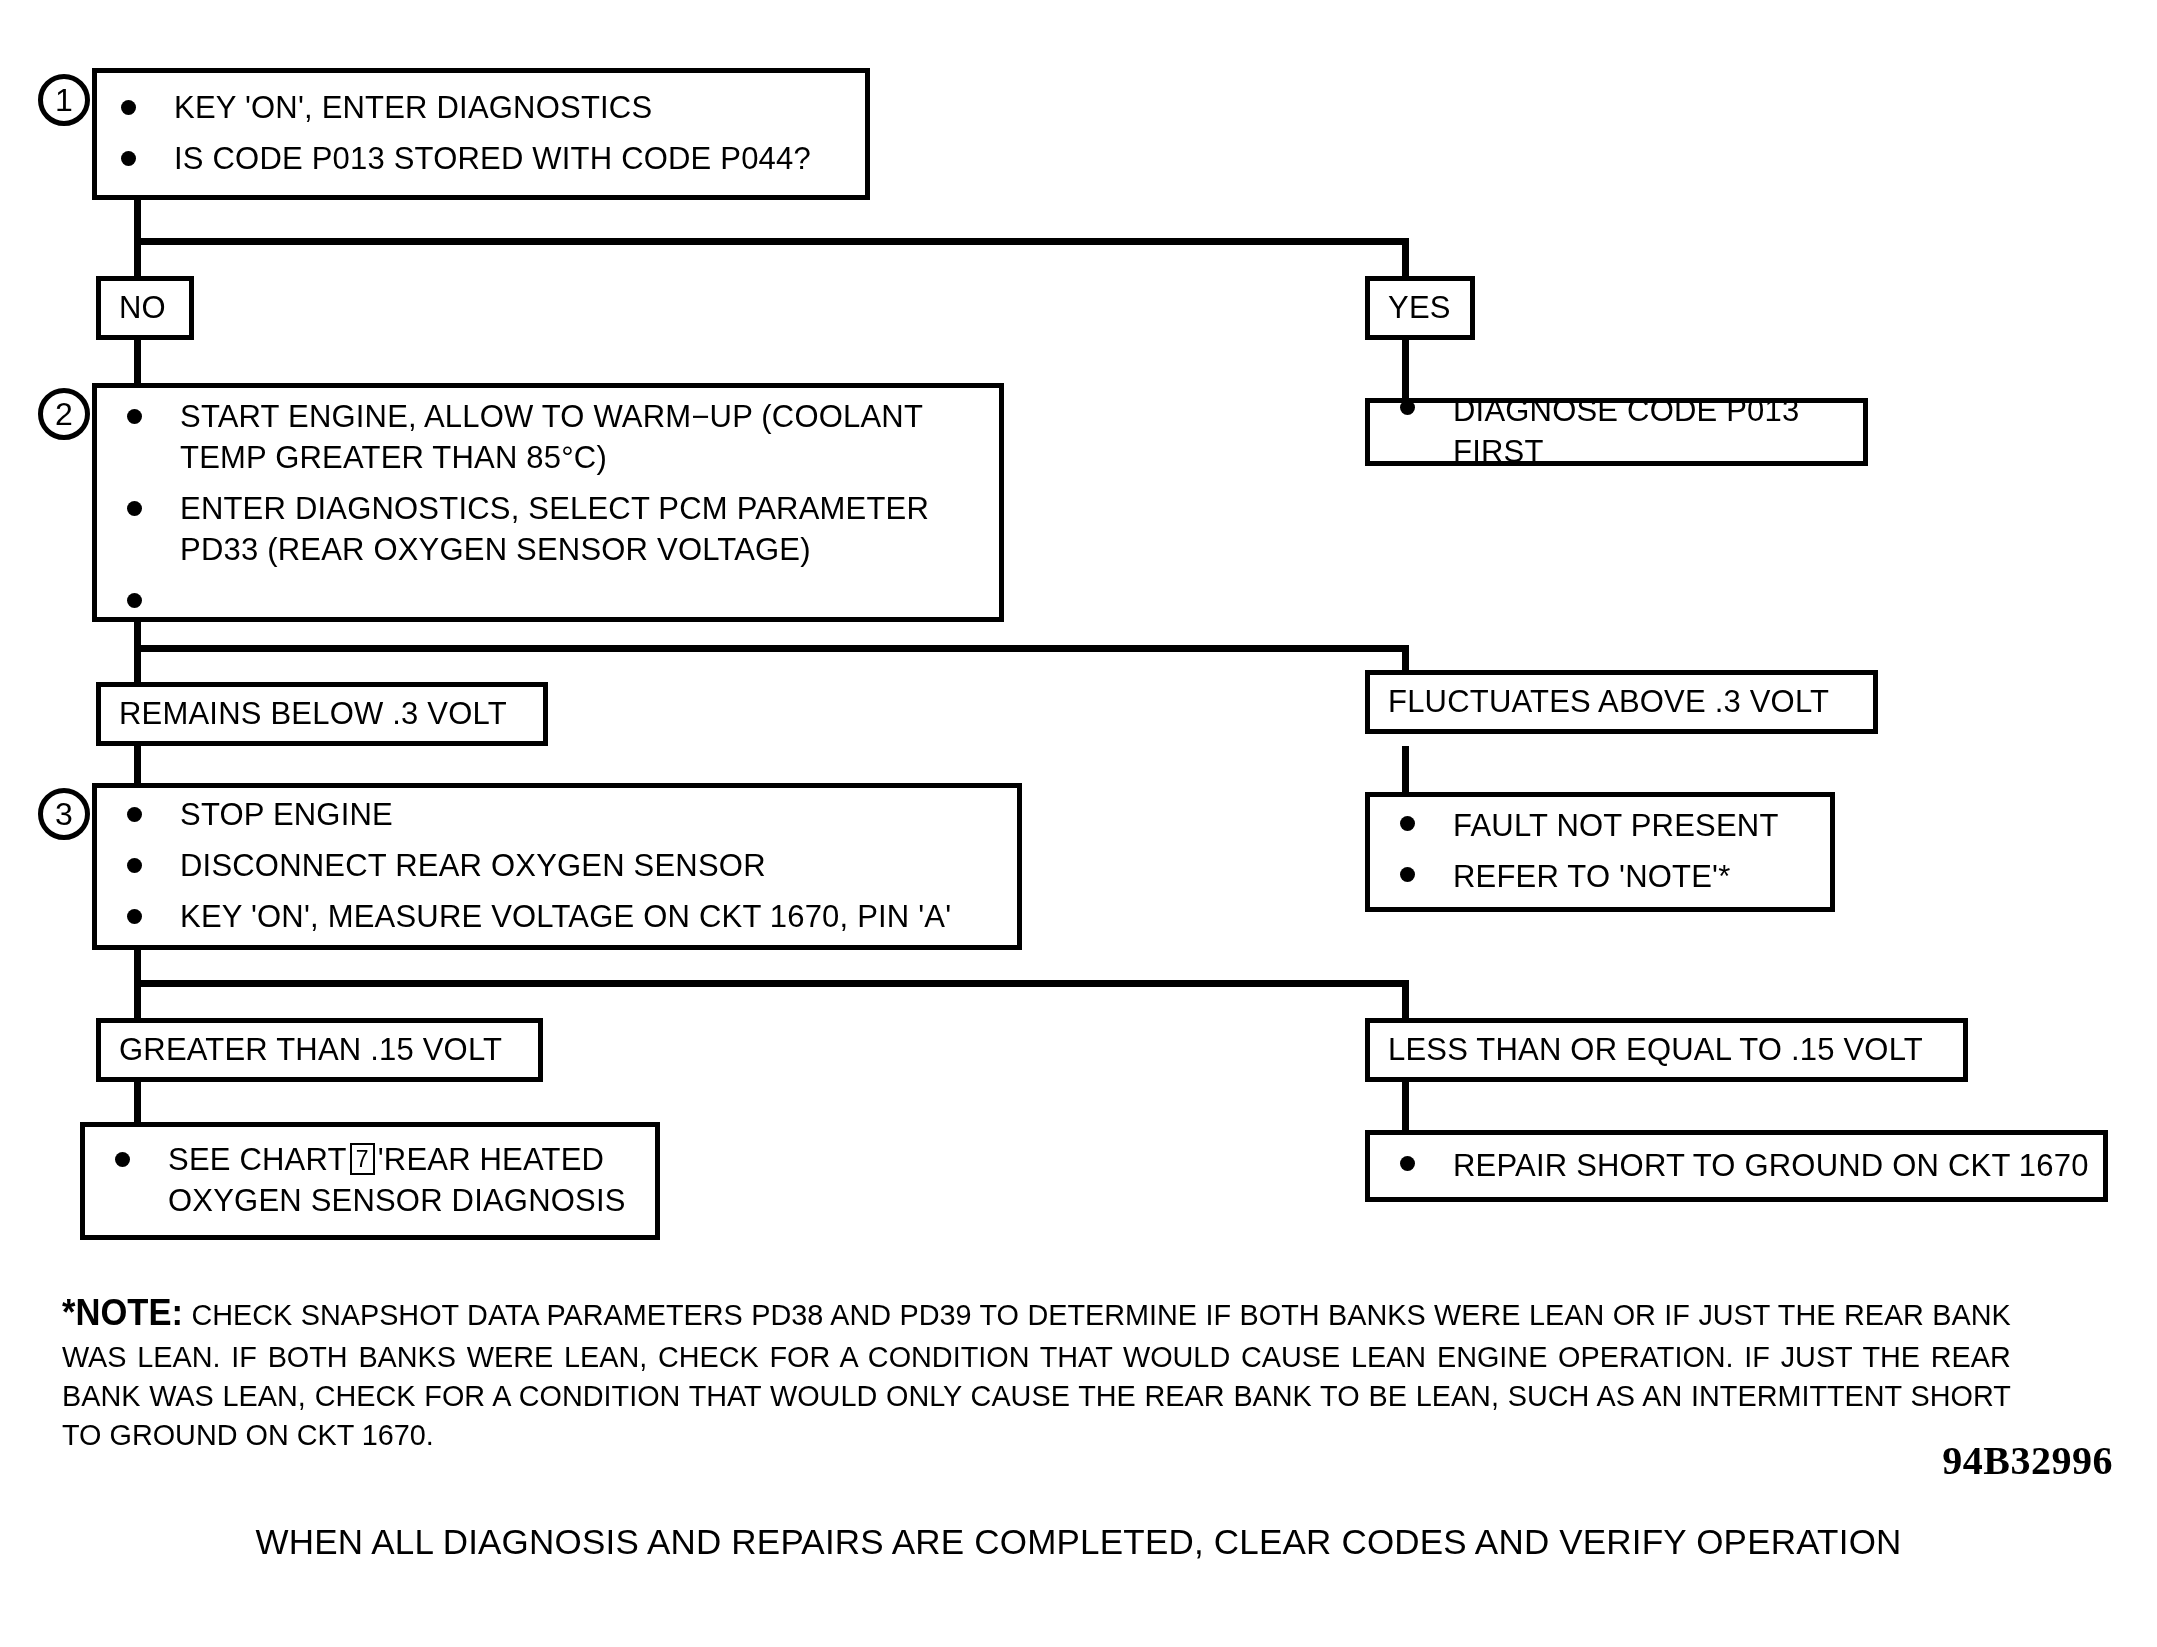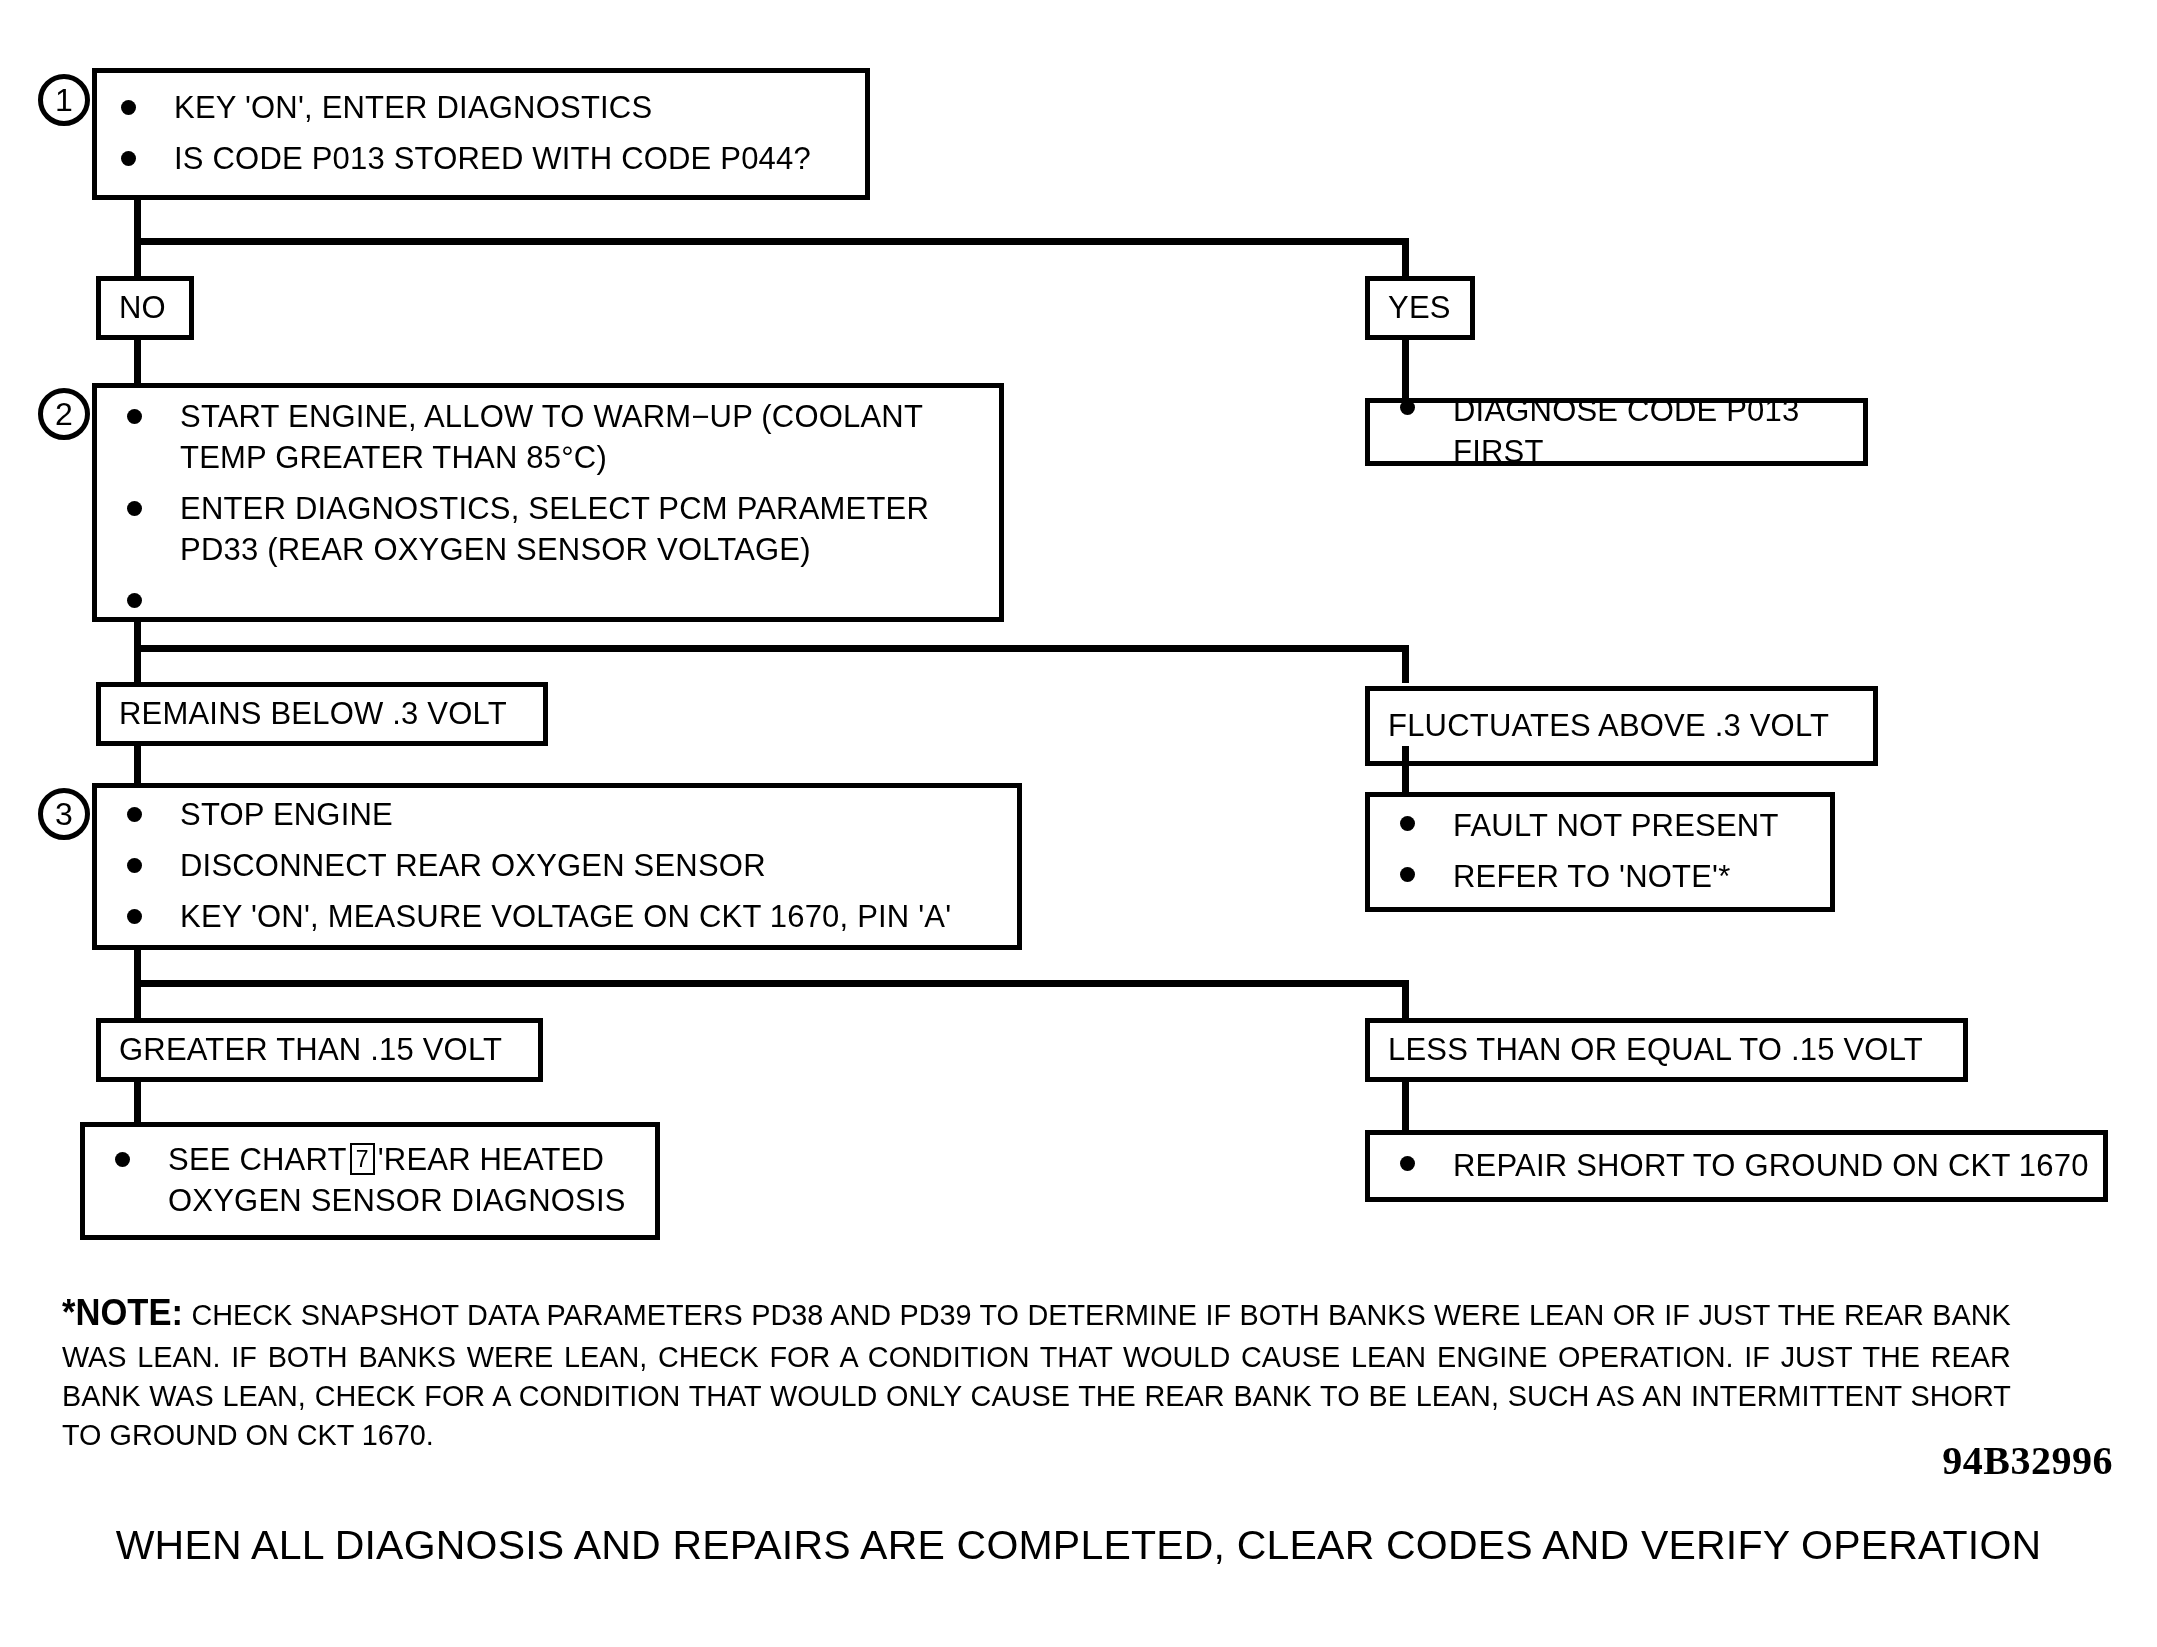--- a/index.html
+++ b/index.html
@@ -135,21 +135,21 @@
     font-weight: bold;
     font-size: 40px;
     letter-spacing: 0.5px;
   }
   .footer {
     position: absolute;
     left: 0;
     top: 1522px;
     width: 2157px;
     text-align: center;
-    font-size: 41px;
+    font-size: 35px;
     letter-spacing: 0.2px;
   }
 
   
   .boxed-num {
     display: inline-block;
     border: 2px solid #000;
     font-size: 23px;
     line-height: 1;
     padding: 3px 4px 2px 4px;
@@ -226,21 +226,21 @@
   </div>
 
   <div class="vline" style="left:134px; top:622px; height:28px;"></div>
   <div class="hline" style="left:134px; top:645px; width:1275px;"></div>
   <div class="vline" style="left:134px; top:645px; height:38px;"></div>
   <div class="vline" style="left:1402px; top:645px; height:38px;"></div>
 
   <div class="labelbox" style="left:96px; top:682px; width:452px; height:64px;">
     <span>REMAINS BELOW .3 VOLT</span>
   </div>
-  <div class="labelbox" style="left:1365px; top:686px; width:513px; height:80px;text-align:center;">
+  <div class="labelbox" style="left:1365px; top:670px; width:513px; height:64px;text-align:center;">
     <span>FLUCTUATES ABOVE .3  VOLT</span>
   </div>
 
   <div class="vline" style="left:134px; top:746px; height:38px;"></div>
   <div class="vline" style="left:1402px; top:746px; height:46px;"></div>
 
   <div class="step-circle" style="left:38px; top:788px;">
     <span>3</span>
   </div>
 

